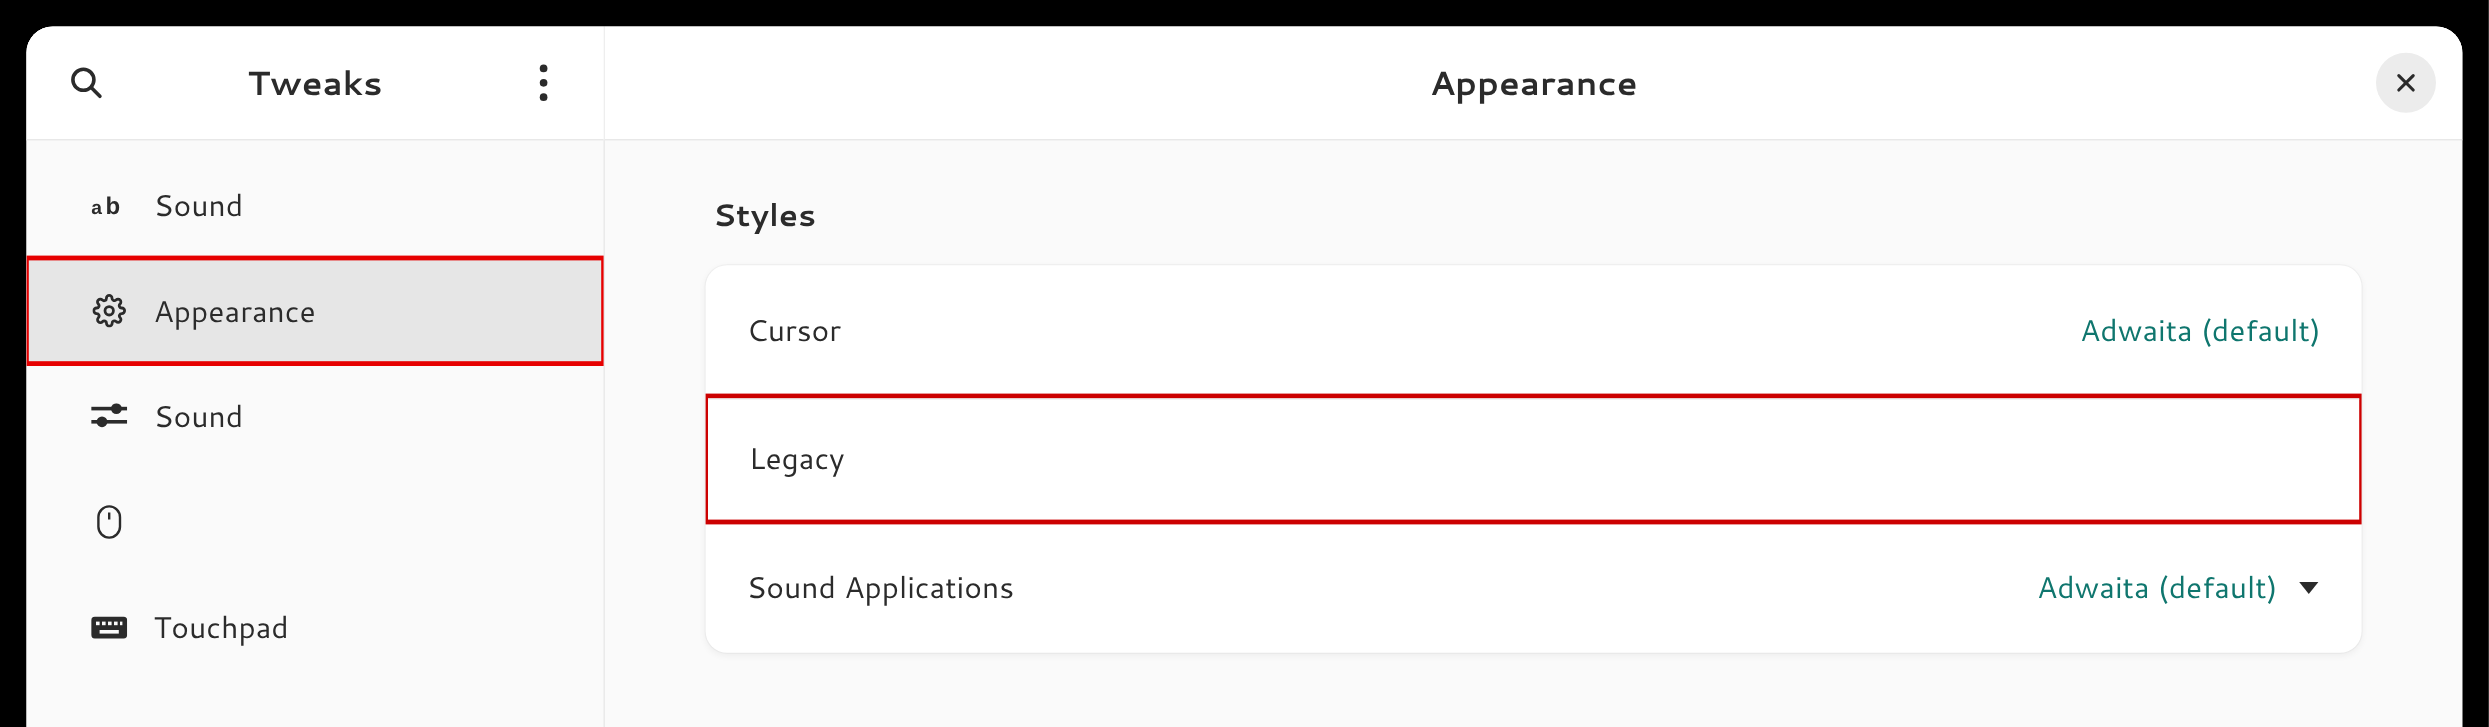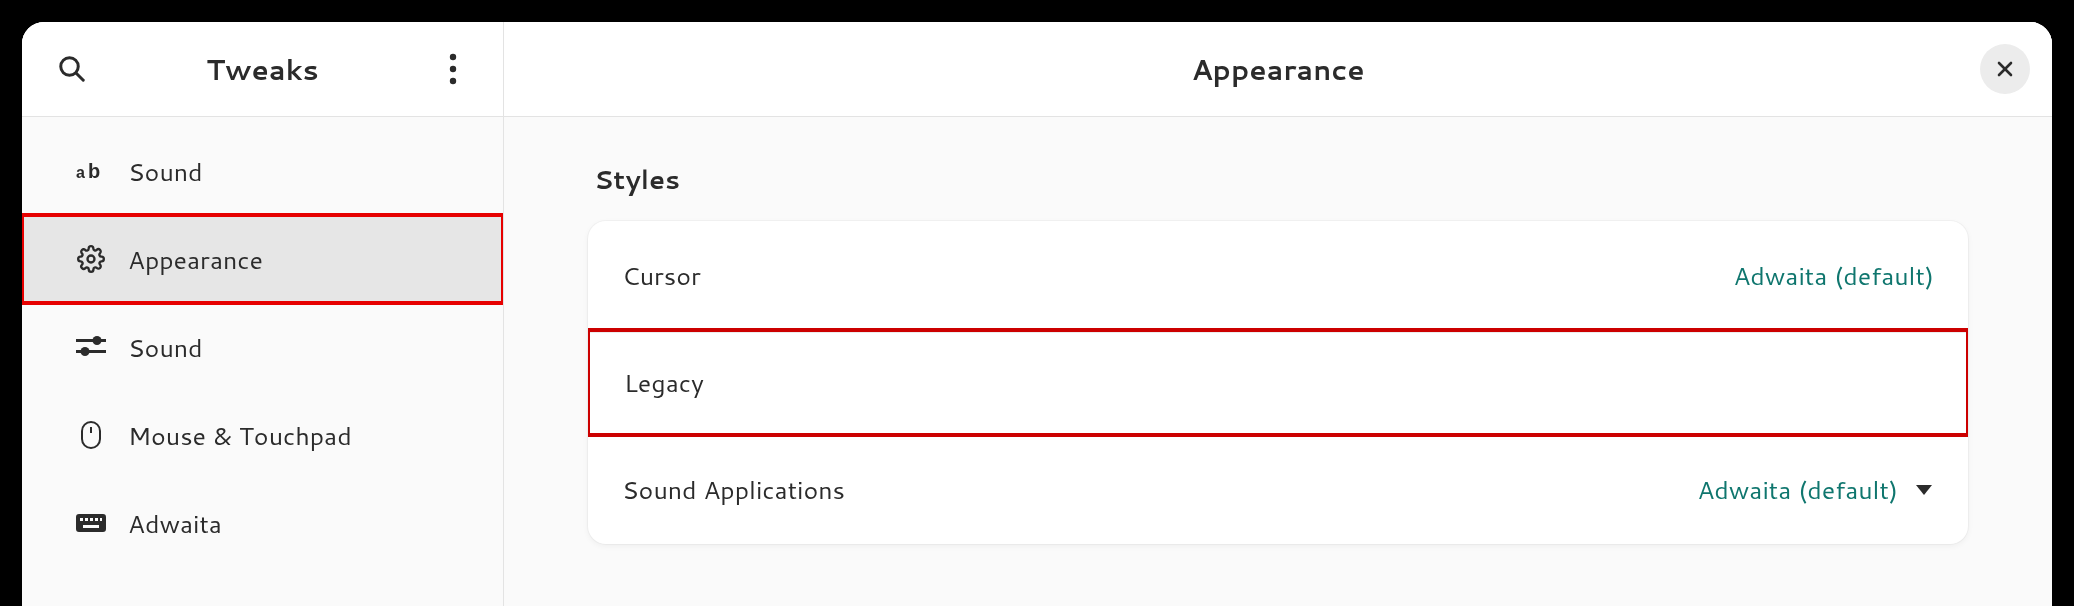--- a/index.html
+++ b/index.html
@@ -242,36 +242,35 @@
         <span class="item-label">Sound</span>
       </div>
 
       <div class="sidebar-item">
         <span class="item-icon">
           <svg width="22" height="30" viewBox="0 0 22 30" fill="none" stroke="#2b2b2b" stroke-width="2">
             <rect x="2" y="2" width="18" height="26" rx="9"></rect>
             <line x1="11" y1="7" x2="11" y2="13"></line>
           </svg>
         </span>
-        <span class="item-label">Mouse &amp; Touchpad</span>
       </div>
 
       <div class="sidebar-item">
         <span class="item-icon">
           <svg width="30" height="22" viewBox="0 0 30 22" fill="none" stroke="#2b2b2b" stroke-width="2">
             <rect x="1" y="3" width="28" height="16" rx="2" fill="#2b2b2b"></rect>
             <rect x="4" y="6" width="3" height="3" fill="#fafafa" stroke="none"></rect>
             <rect x="9" y="6" width="3" height="3" fill="#fafafa" stroke="none"></rect>
             <rect x="14" y="6" width="3" height="3" fill="#fafafa" stroke="none"></rect>
             <rect x="19" y="6" width="3" height="3" fill="#fafafa" stroke="none"></rect>
             <rect x="24" y="6" width="2" height="3" fill="#fafafa" stroke="none"></rect>
             <rect x="7" y="13" width="16" height="3" fill="#fafafa" stroke="none"></rect>
           </svg>
         </span>
-        <span class="item-label">Adwaita</span>
+        <span class="item-label">Touchpad</span>
       </div>
 
     </div>
   </aside>
 
   <main class="main">
     <div class="main-header">
       <div class="main-title">Appearance</div>
       <div class="close-btn">
         <span>

